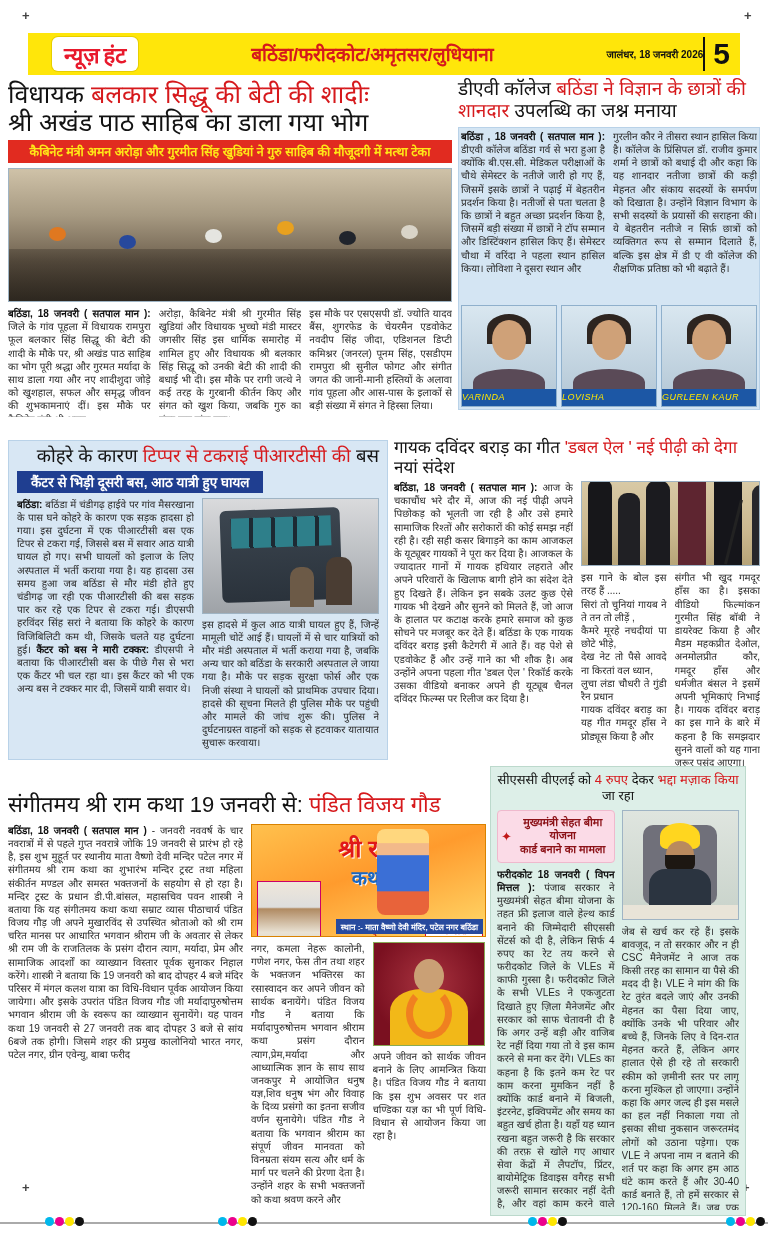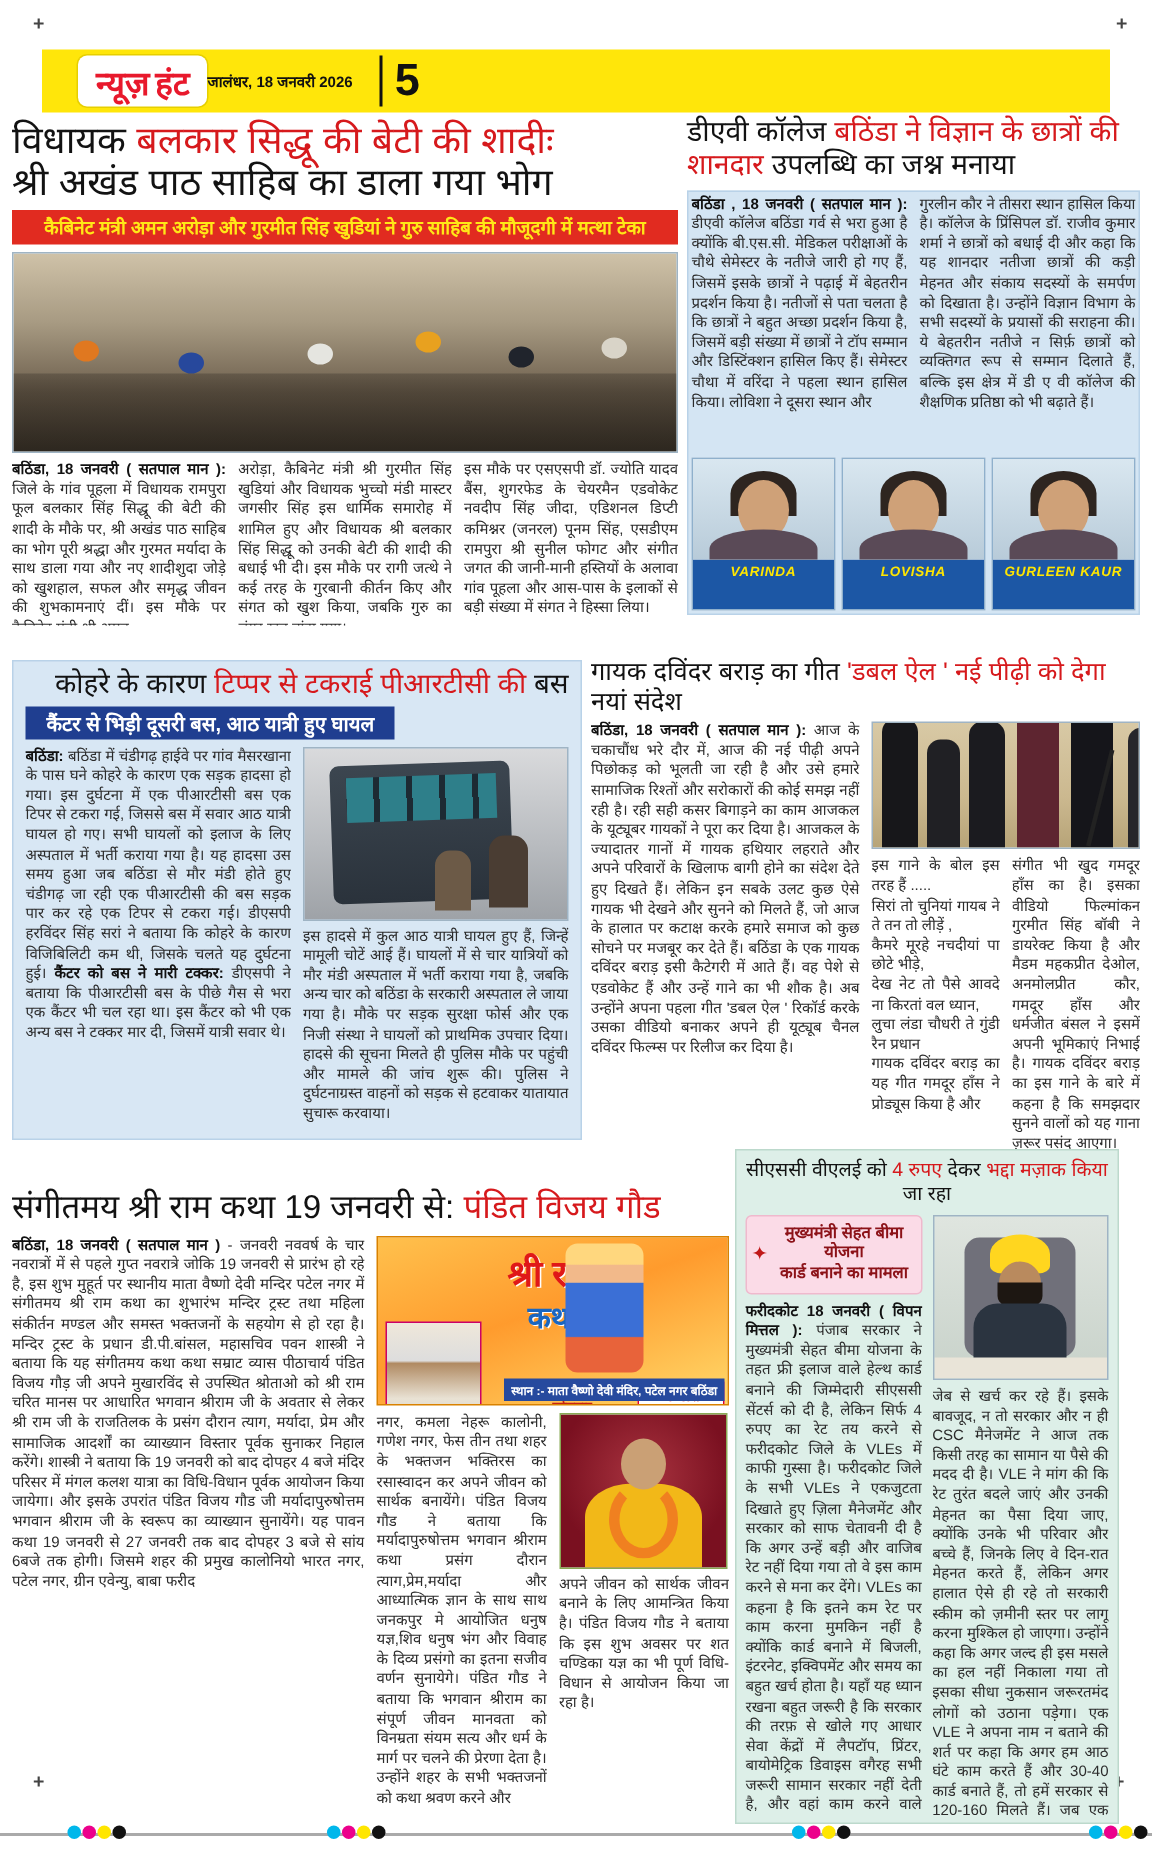--- a/index.html
+++ b/index.html
@@ -13,21 +13,21 @@
   .regdots{position:absolute;top:1217px;display:flex;gap:1px}
   .regdots i{width:9px;height:9px;border-radius:50%;display:block}
   .d-c{background:#00b7eb}.d-m{background:#ec008c}.d-y{background:#ffe600}.d-k{background:#111}
 
   
   .masthead{position:absolute;left:28px;top:33px;width:712px;height:42px;background:#ffe60a;display:flex;align-items:center;padding:0 6px}
   .logo-box{background:#fff;border-radius:6px;padding:2px 12px;margin-left:18px;box-shadow:0 0 0 1px #e6cf00}
   .logo-box .l1{color:#e8192c;font-weight:bold;font-size:22px}
   .logo-box .l2{color:#e8192c;font-weight:bold;font-size:22px;margin-left:4px}
   .region{flex:1;text-align:center;color:#d6191c;font-weight:bold;font-size:19px}
-  .edition{color:#111;font-weight:bold;font-size:10px;margin-right:18px;white-space:nowrap}
+  .edition{color:#111;font-weight:bold;font-size:10px;margin-right:0;white-space:nowrap}
   .pgdiv{width:2px;height:34px;background:#111;margin-right:8px}
   .pageno{font-size:30px;font-weight:bold;color:#111;line-height:1;margin-right:4px}
 
   
   .art{position:absolute}
   .rd{color:#d6191c}
   .bk{color:#121212}
   h1{font-weight:normal;color:#121212;line-height:1.12}
   .cols{display:flex;gap:8px}
   .col{flex:1;font-size:10px;line-height:1.32;text-align:justify;color:#2b2b2b;overflow:hidden}
@@ -51,21 +51,21 @@
   .a-dav{left:458px;top:78px;width:302px;height:354px}
   .a-dav h1{font-size:19px;line-height:1.18}
   .dav-panel{margin-top:4px;background:#d4e5f3;border:1px solid #b9d2e8;padding:2px}
   .dav-panel .cols{height:170px}
   .dav-photos{display:flex;gap:4px;margin-top:5px}
   .portrait{flex:1;height:102px;display:flex;flex-direction:column;border:1px solid #8fb0cc;background:#fff}
   .pimg{flex:1;position:relative;background:linear-gradient(180deg,#d9e7f0,#b8cbd9)}
   .pimg .hair{position:absolute;left:50%;top:8px;transform:translateX(-50%);width:44px;height:30px;border-radius:50% 50% 0 0;background:#2e2520}
   .pimg .face{position:absolute;left:50%;top:14px;transform:translateX(-50%);width:34px;height:40px;border-radius:50%;background:#cfa178}
   .pimg .body{position:absolute;left:50%;bottom:-6px;transform:translateX(-50%);width:72px;height:26px;border-radius:50% 50% 0 0;background:#5a4a57}
-  .plabel{height:33px;background:#1c57a5;color:#ffe600;font-size:9px;font-weight:bold;font-style:italic;text-align:center;line-height:17px;letter-spacing:.5px}
+  .plabel{height:17px;background:#1c57a5;color:#ffe600;font-size:9px;font-weight:normal;font-style:italic;line-height:17px;letter-spacing:.5px}
 
   
   .a-bus{left:8px;top:440px;width:380px;height:320px;background:#d8e7f4;border:1px solid #b9d2e8;padding:5px 8px}
   .a-bus h1{font-size:18.5px;text-align:right}
   .blue-sub{text-align:left;margin:4px 0 5px}
   .blue-sub span{display:inline-block;background:#1f3e90;color:#fff;font-weight:bold;font-size:13.5px;padding:2px 14px}
   .bus-body{display:flex;gap:8px;height:252px}
   .bus-c1{width:174px}
   .bus-c2{flex:1;display:flex;flex-direction:column}
   .ph-bus{height:116px;margin-bottom:4px;background:linear-gradient(180deg,#d9dadc 0%,#b9bcc0 55%,#9ea2a7 100%)}
@@ -138,20 +138,21 @@
 
   <span class="crop" style="left:22px;top:8px">+</span>
   <span class="crop" style="left:744px;top:8px">+</span>
   <span class="crop" style="left:22px;top:1180px">+</span>
   <span class="crop" style="left:742px;top:1180px">+</span>
 
   <div class="masthead">
     <div class="logo-box">
       <span class="l1">न्यूज़</span><span class="l2">हंट</span>
     </div>
+    <div class="region">बठिंडा/फरीदकोट/अमृतसर/लुधियाना</div>
     <div class="edition">जालंधर, 18 जनवरी 2026</div>
     <div class="pgdiv"></div>
     <div class="pageno">5</div>
   </div>
 
   <div class="art a-wed">
     <h1><span class="bk">विधायक</span> <span class="rd">बलकार सिद्धू की बेटी की शादीः</span><br>
       <span class="bk">श्री अखंड पाठ साहिब का डाला गया भोग</span>
     </h1>
     <div class="red-band">कैबिनेट मंत्री अमन अरोड़ा और गुरमीत सिंह खुडियां ने गुरु साहिब की मौजूदगी में मत्था टेका</div>

